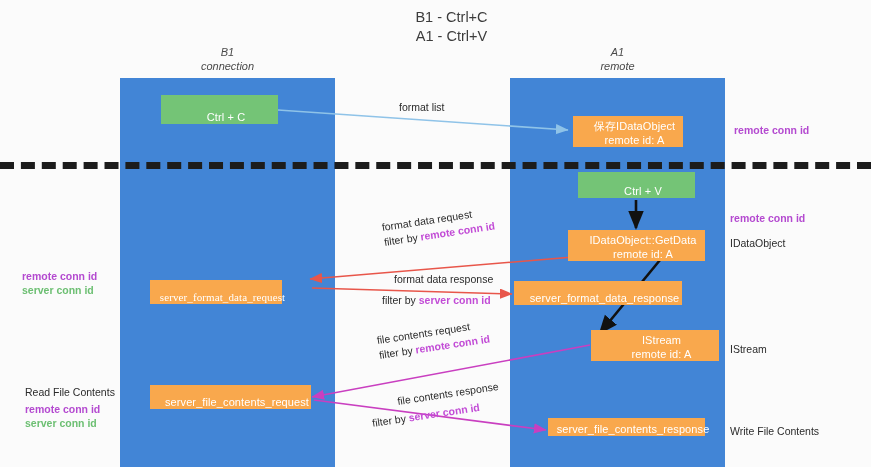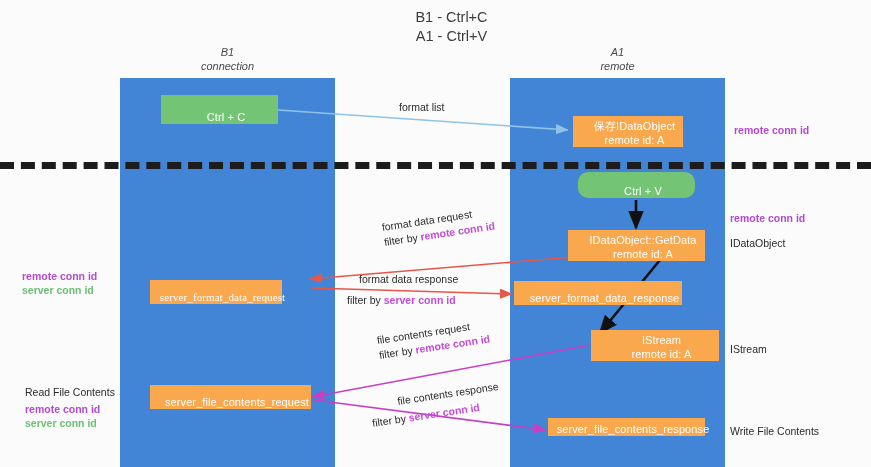--- a/index.html
+++ b/index.html
@@ -155,21 +155,21 @@
     <span>Ctrl + C</span>
   </div>
 
   <div class="node orange" id="n-save-ido" style="left:573px; top:116px; width:110px; height:31px;">
     <span>保存IDataObject</span>
     <span>remote id: A</span>
   </div>
 
   <div class="divider" id="main-divider" style="top:162px;"></div>
 
-  <div class="node green" id="n-ctrl-v" style="left:578px; top:172px; width:117px; height:26px;border-radius:10px;">
+  <div class="node green" id="n-ctrl-v" style="left:578px; top:172px; width:117px; height:26px;">
     <span>Ctrl + V</span>
   </div>
 
   <div class="node orange" id="n-getdata" style="left:568px; top:230px; width:137px; height:31px;">
     <span>IDataObject::GetData</span>
     <span>remote id: A</span>
   </div>
 
   <div class="node orange" id="n-sfdreq" style="left:150px; top:280px; width:132px; height:24px;font-family:Liberation Serif, serif;">
     <span>server_format_data_request</span>
@@ -194,21 +194,21 @@
 
   <div class="edge-label" style="left:399px; top:100px;">
     <div>format list</div>
   </div>
 
   <div class="edge-label tilt" style="left:383px; top:220px;">
     <div>format data request</div>
     <div><span>filter by </span><span class="hl-remote">remote conn id</span></div>
   </div>
 
-  <div class="edge-label" style="left:359px; top:272px;">
+  <div class="edge-label" style="left:394px; top:272px;">
     <div>format data response</div>
     <div style="margin-top:6px; margin-left:-12px;"><span>filter by </span><span class="hl-server">server conn id</span></div>
   </div>
 
   <div class="edge-label tilt" style="left:378px; top:333px;">
     <div>file contents request</div>
     <div><span>filter by </span><span class="hl-remote">remote conn id</span></div>
   </div>
 
   <div class="edge-label tilt" style="left:371px; top:398px;">

